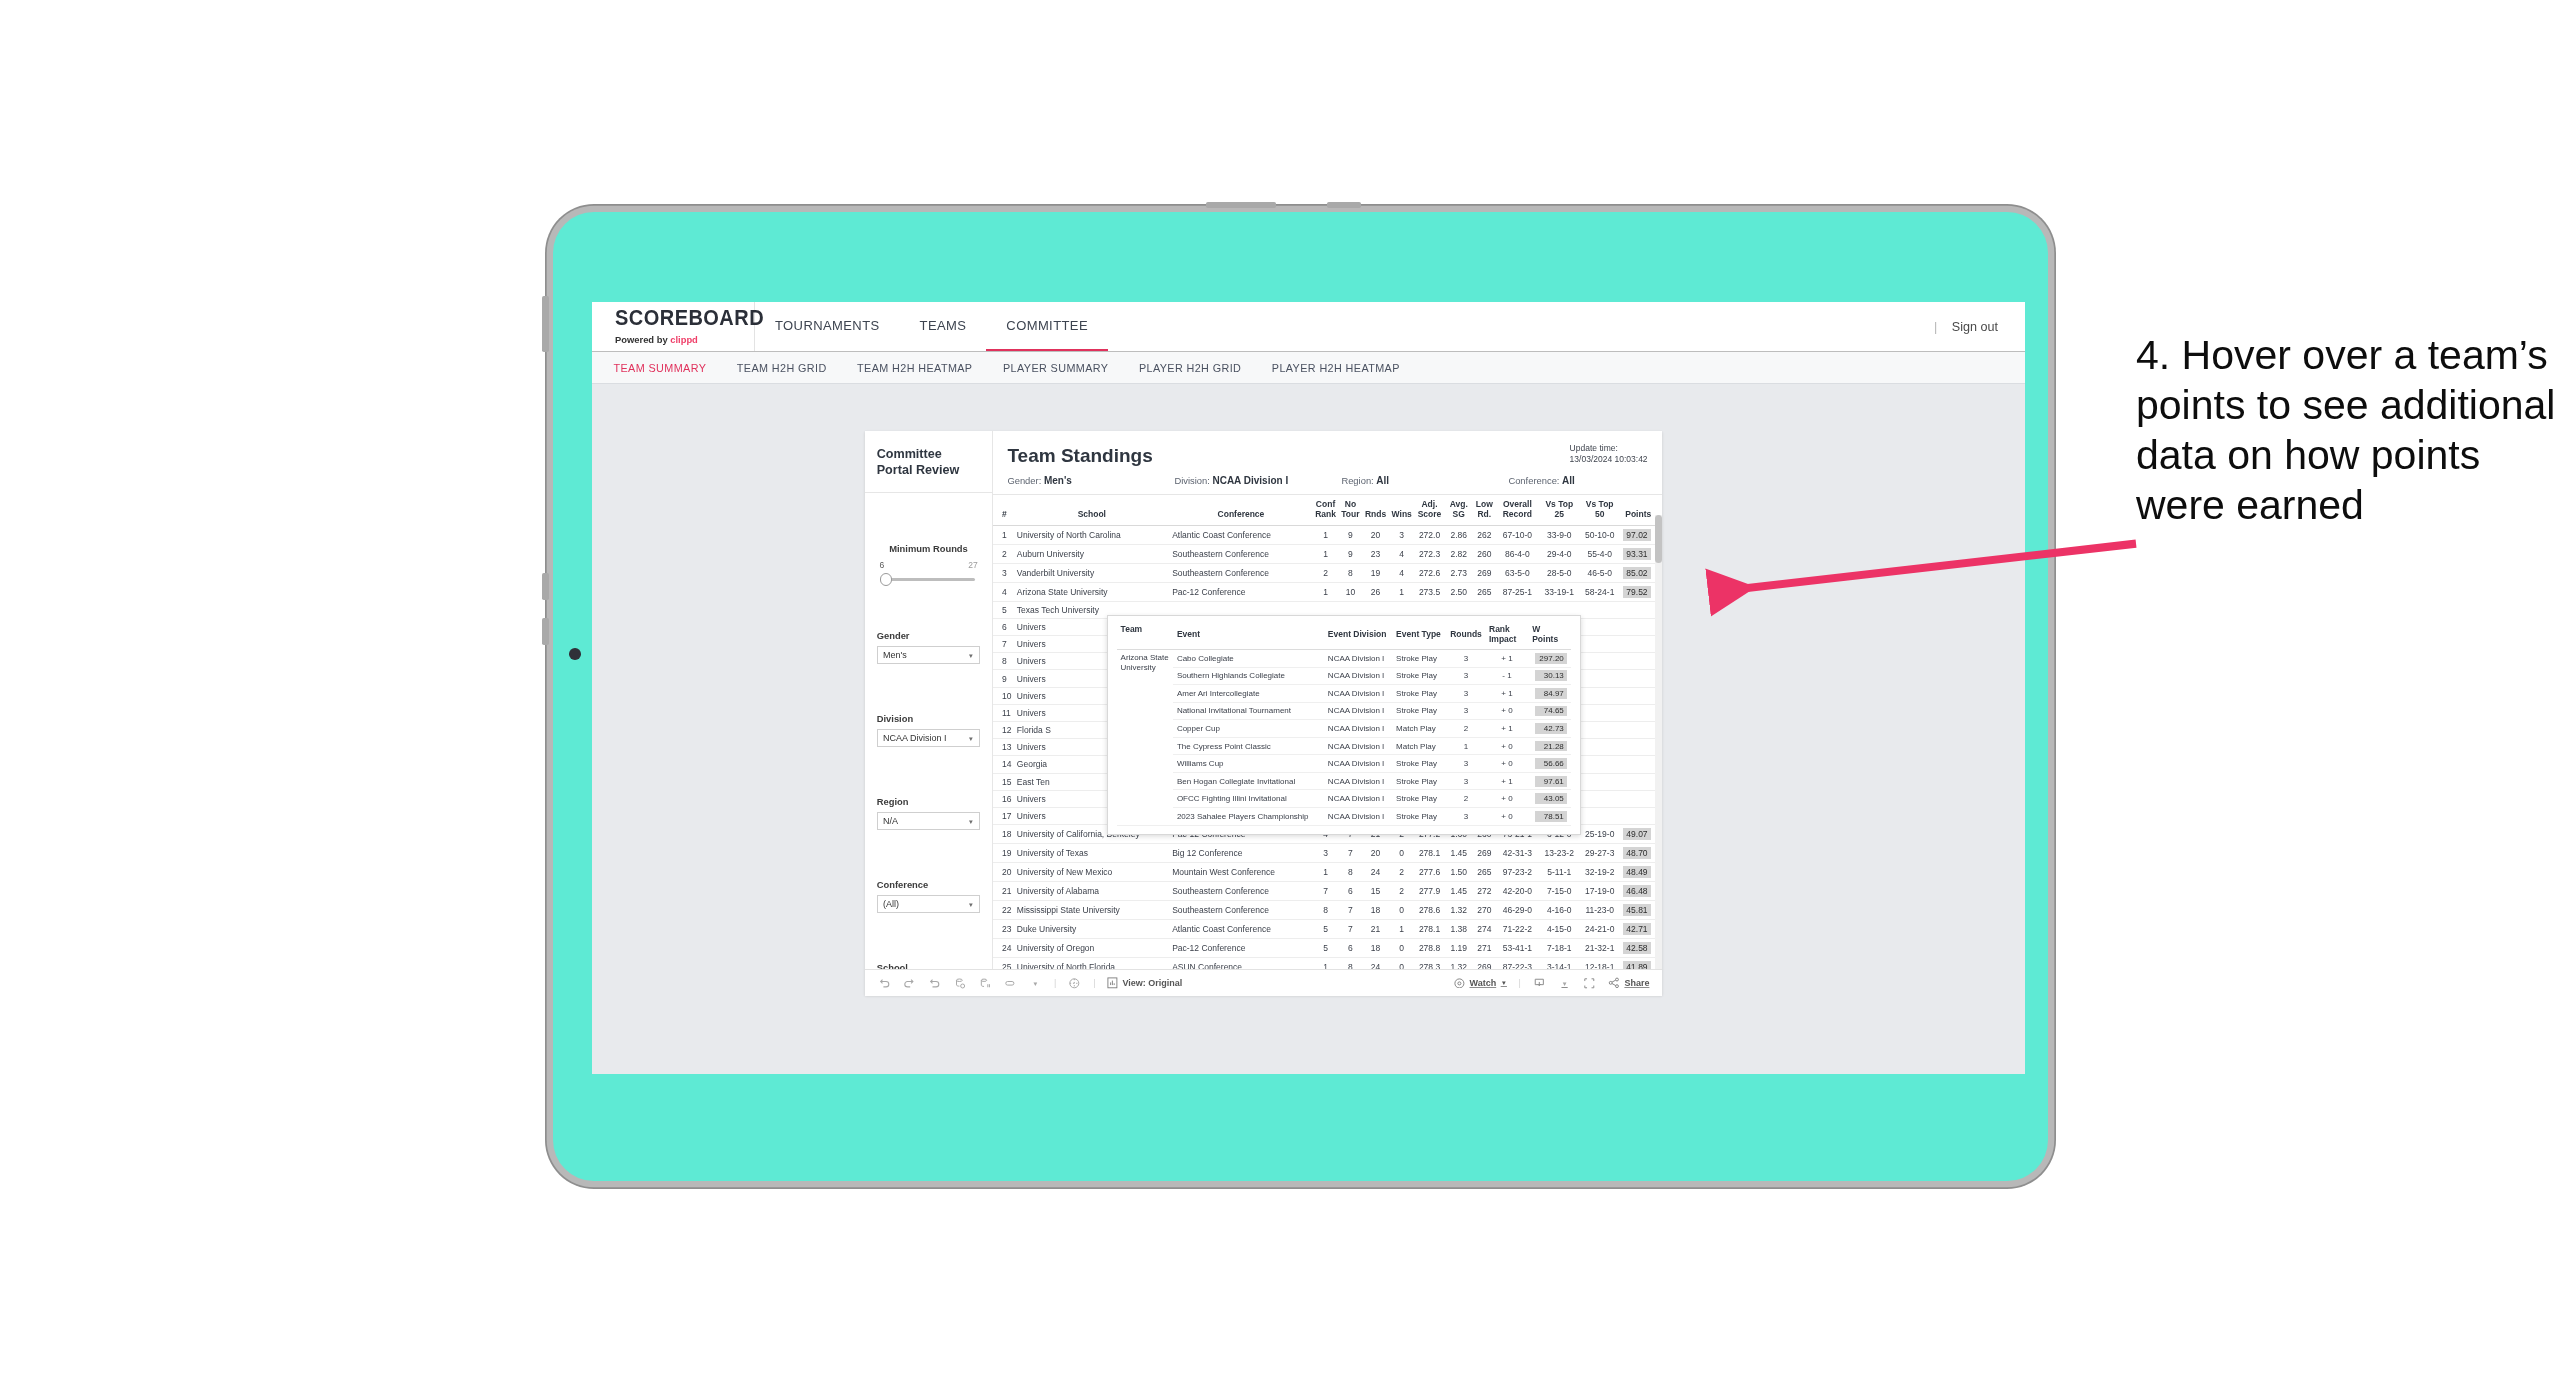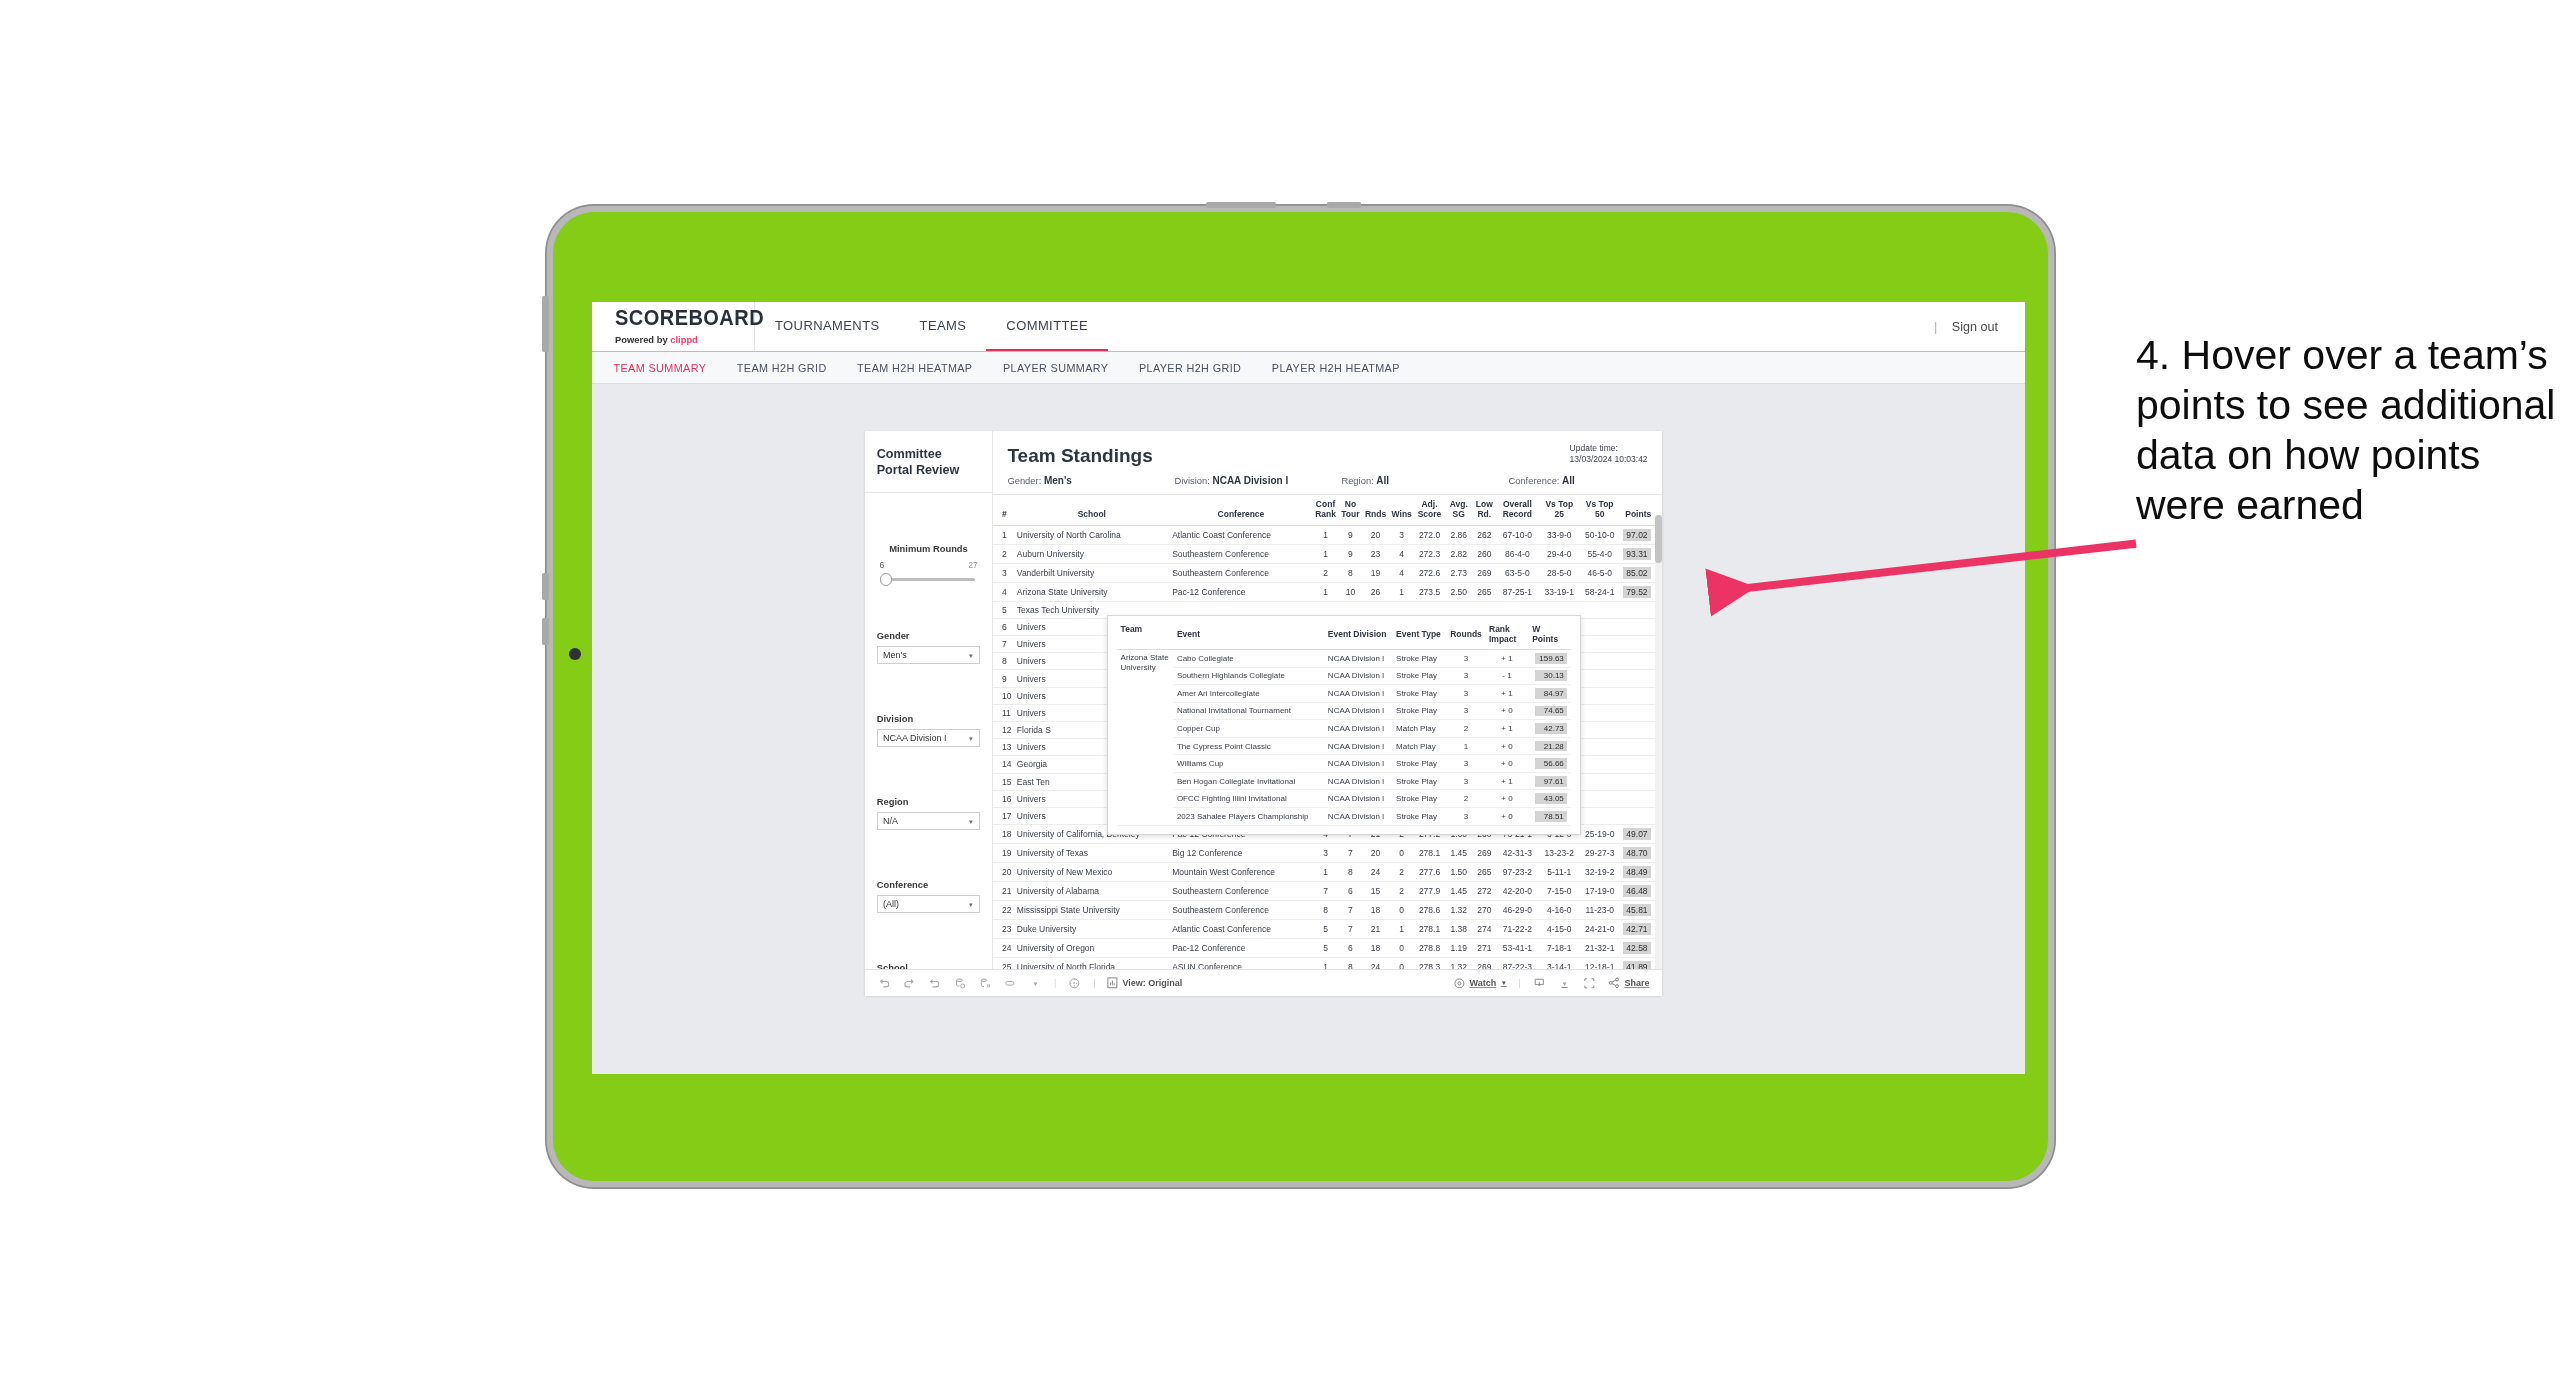--- a/index.html
+++ b/index.html
@@ -9,21 +9,21 @@
     font-family: "Liberation Sans", sans-serif;
     overflow: hidden;
   }
   #stage { position: relative; width: 2576px; height: 1386px; }
 
   
   .device {
     position: absolute;
     left: 553px; top: 212px;
     width: 1495px; height: 969px;
-    background: #84cc16;
+    background: #5eead4;
     border-radius: 41px;
     box-shadow: 0 0 0 6.3px #b8b8b8, 0 0 0 8px #8e8e8e;
   }
   .dev-btn {
     position: absolute; background: #a9a9a9; border-radius: 1.8px;
   }
   .btn-top1 { left: 653px; top: -10px; width: 70px; height: 6.3px; }
   .btn-top2 { left: 774px; top: -10px; width: 34px; height: 6.3px; }
   .btn-left1 { left: -10.8px; top: 84px; width: 6.3px; height: 56px; }
   .btn-left2 { left: -10.8px; top: 361px; width: 6.3px; height: 27px; }
@@ -795,21 +795,21 @@
                       </tr>
                     </thead>
                     <tbody id="tooltip-body">
                         <tr>
                           <td class="tt-team" rowspan="10">Arizona State University</td>
                           <td class="tt-event">Cabo Collegiate</td>
                           <td class="tt-div">NCAA Division I</td>
                           <td class="tt-type">Stroke Play</td>
                           <td class="tt-rnds">3</td>
                           <td class="tt-impact">+ 1</td>
-                          <td class="tt-pts"><span class="ptsbox">159.63</span></td>
+                          <td class="tt-pts"><span class="ptsbox">297.20</span></td>
                         </tr>
                         <tr>
                           <td class="tt-event">Southern Highlands Collegiate</td>
                           <td class="tt-div">NCAA Division I</td>
                           <td class="tt-type">Stroke Play</td>
                           <td class="tt-rnds">3</td>
                           <td class="tt-impact">- 1</td>
                           <td class="tt-pts"><span class="ptsbox">30.13</span></td>
                         </tr>
                         <tr>

